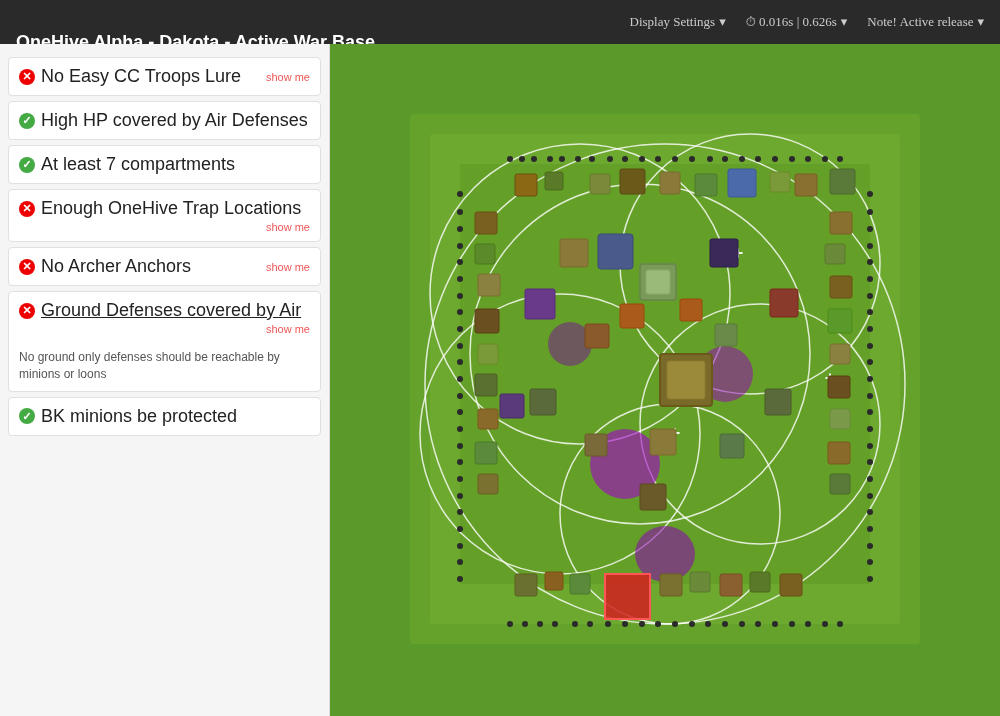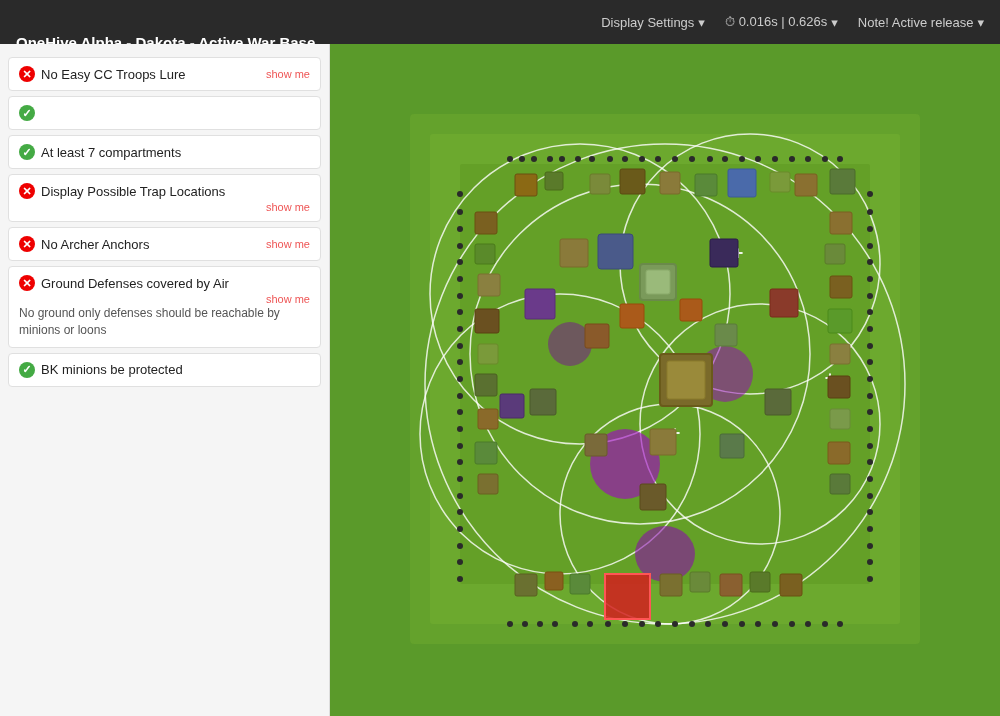--- a/index.html
+++ b/index.html
@@ -15,37 +15,38 @@
     #header {
       background: #2a2a2a;
       color: #fff;
       height: 44px;
       display: flex;
       align-items: center;
       padding: 0 16px;
       justify-content: space-between;
     }
     #header-title {
-      font-size: 15px;
+      font-size: 18px;
       font-weight: bold;
       color: #fff;
       margin-top: 40px;
     }
     #header-controls {
       display: flex;
       gap: 20px;
       align-items: center;
     }
     .header-btn {
       color: #ccc;
       font-size: 13px;
       cursor: pointer;
       display: flex;
       align-items: center;
       gap: 4px;
+      font-family: Liberation Serif, serif;
     }
 
     
     #main {
       display: flex;
       height: calc(716px - 44px);
     }
 
     
     #sidebar {
@@ -92,24 +93,25 @@
     .status-icon.fail {
       background: #e00;
       color: #fff;
     }
     .status-icon.pass {
       background: #4a4;
       color: #fff;
     }
 
     .check-label {
-      font-size: 13px;
+      font-size: 18px;
       color: #222;
     }
     .check-label.underline {
+      text-decoration: underline;
     }
 
     .show-me-btn {
       color: #e55;
       font-size: 11px;
       cursor: pointer;
       white-space: nowrap;
     }
 
     .show-me-below {
@@ -117,21 +119,21 @@
       color: #e55;
       font-size: 11px;
       cursor: pointer;
       text-align: right;
       margin-top: 2px;
     }
 
     .check-description {
       font-size: 12px;
       color: #555;
-      margin-top: 0;
+      margin-top: 14px;
       line-height: 1.4;
     }
 
     
     #map-area {
       flex: 1;
       background: #5a9a2a;
       position: relative;
       overflow: hidden;
     }
@@ -185,36 +187,37 @@
               <span class="status-icon fail">✕</span>
               <span class="check-label">No Easy CC Troops Lure</span>
             </div>
             <span class="show-me-btn">show me</span>
           </div>
         </div>
         <div class="check-item">
           <div class="check-item-header">
             <div class="check-item-left">
               <span class="status-icon pass">✓</span>
+              <span class="check-label">High HP covered by Air Defenses</span>
             </div>
           </div>
         </div>
         <div class="check-item">
           <div class="check-item-header">
             <div class="check-item-left">
               <span class="status-icon pass">✓</span>
               <span class="check-label">At least 7 compartments</span>
             </div>
           </div>
         </div>
         <div class="check-item">
           <div class="check-item-header">
             <div class="check-item-left">
               <span class="status-icon fail">✕</span>
-              <span class="check-label">Display Possible Trap Locations</span>
+              <span class="check-label">Enough OneHive Trap Locations</span>
             </div>
           </div>
           <span class="show-me-below">show me</span>
         </div>
         <div class="check-item">
           <div class="check-item-header">
             <div class="check-item-left">
               <span class="status-icon fail">✕</span>
               <span class="check-label">No Archer Anchors</span>
             </div>

